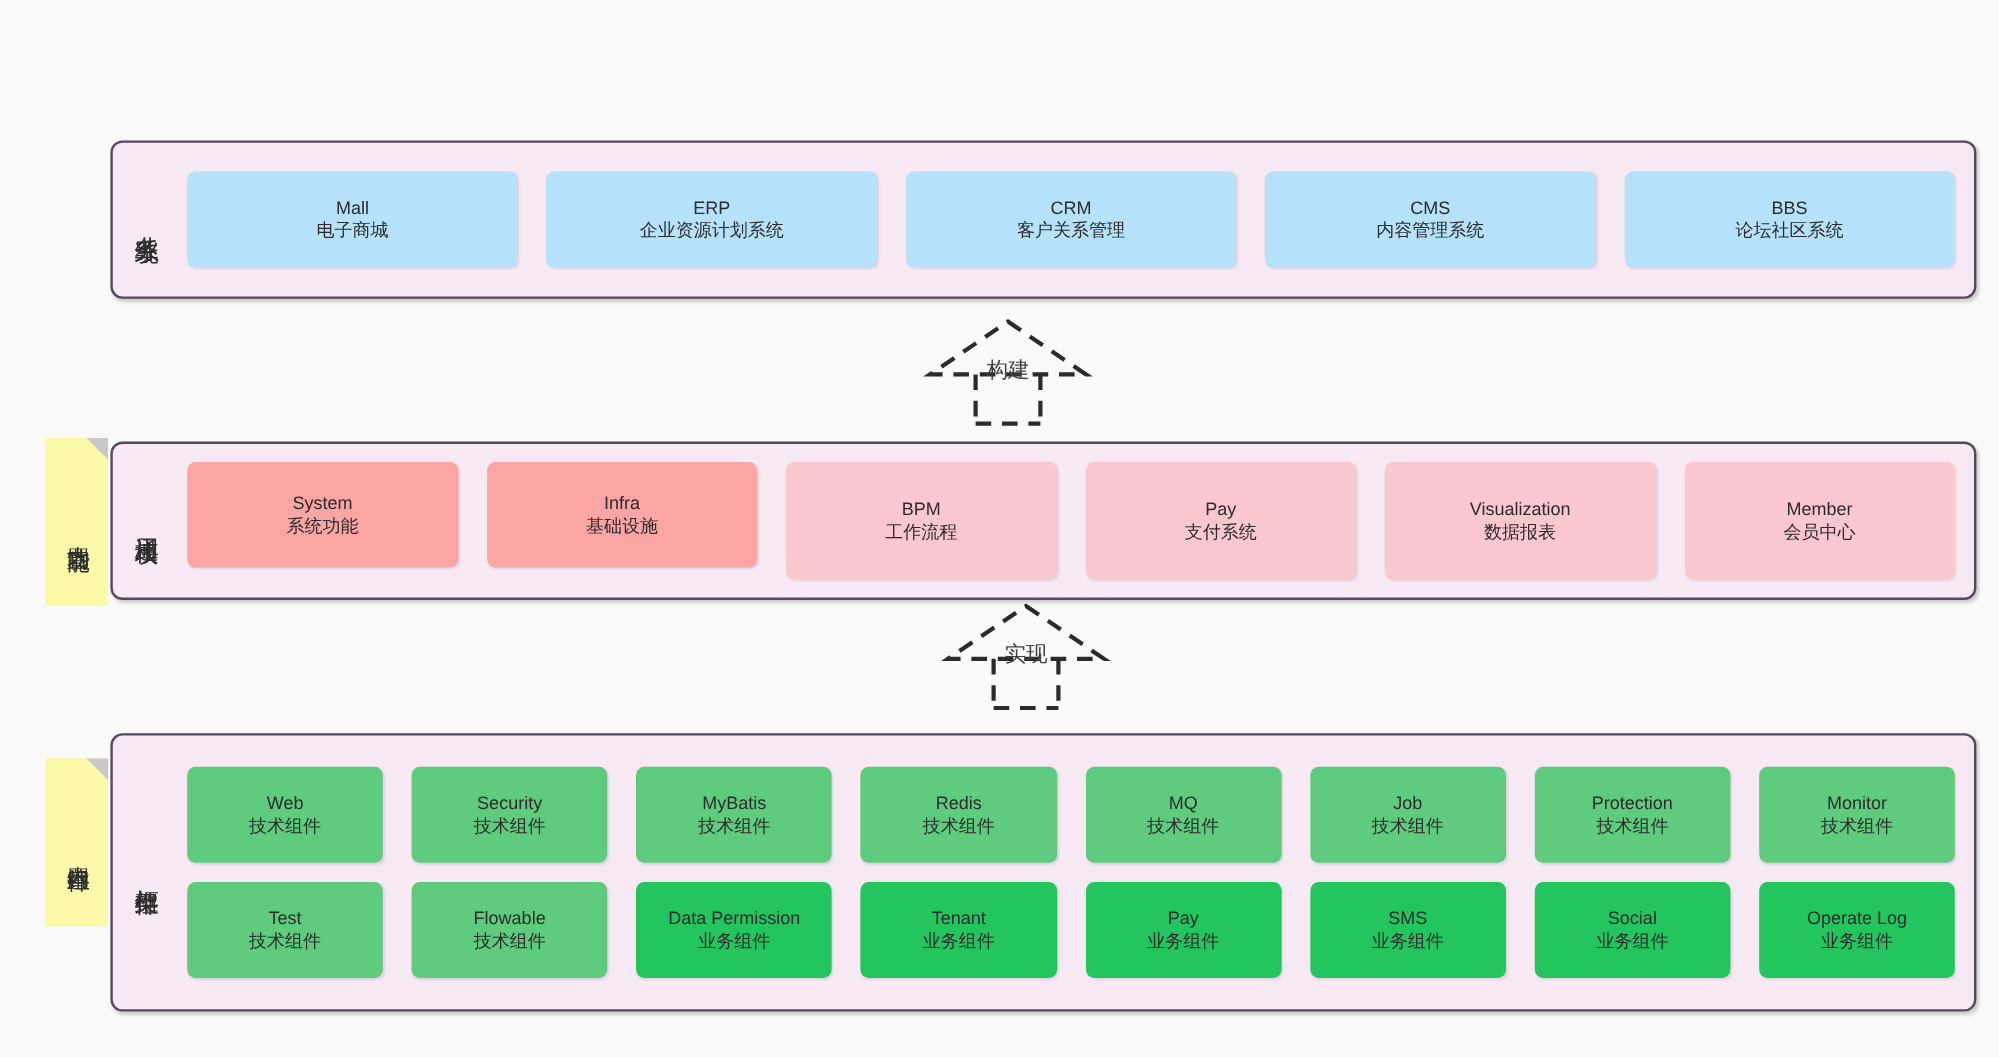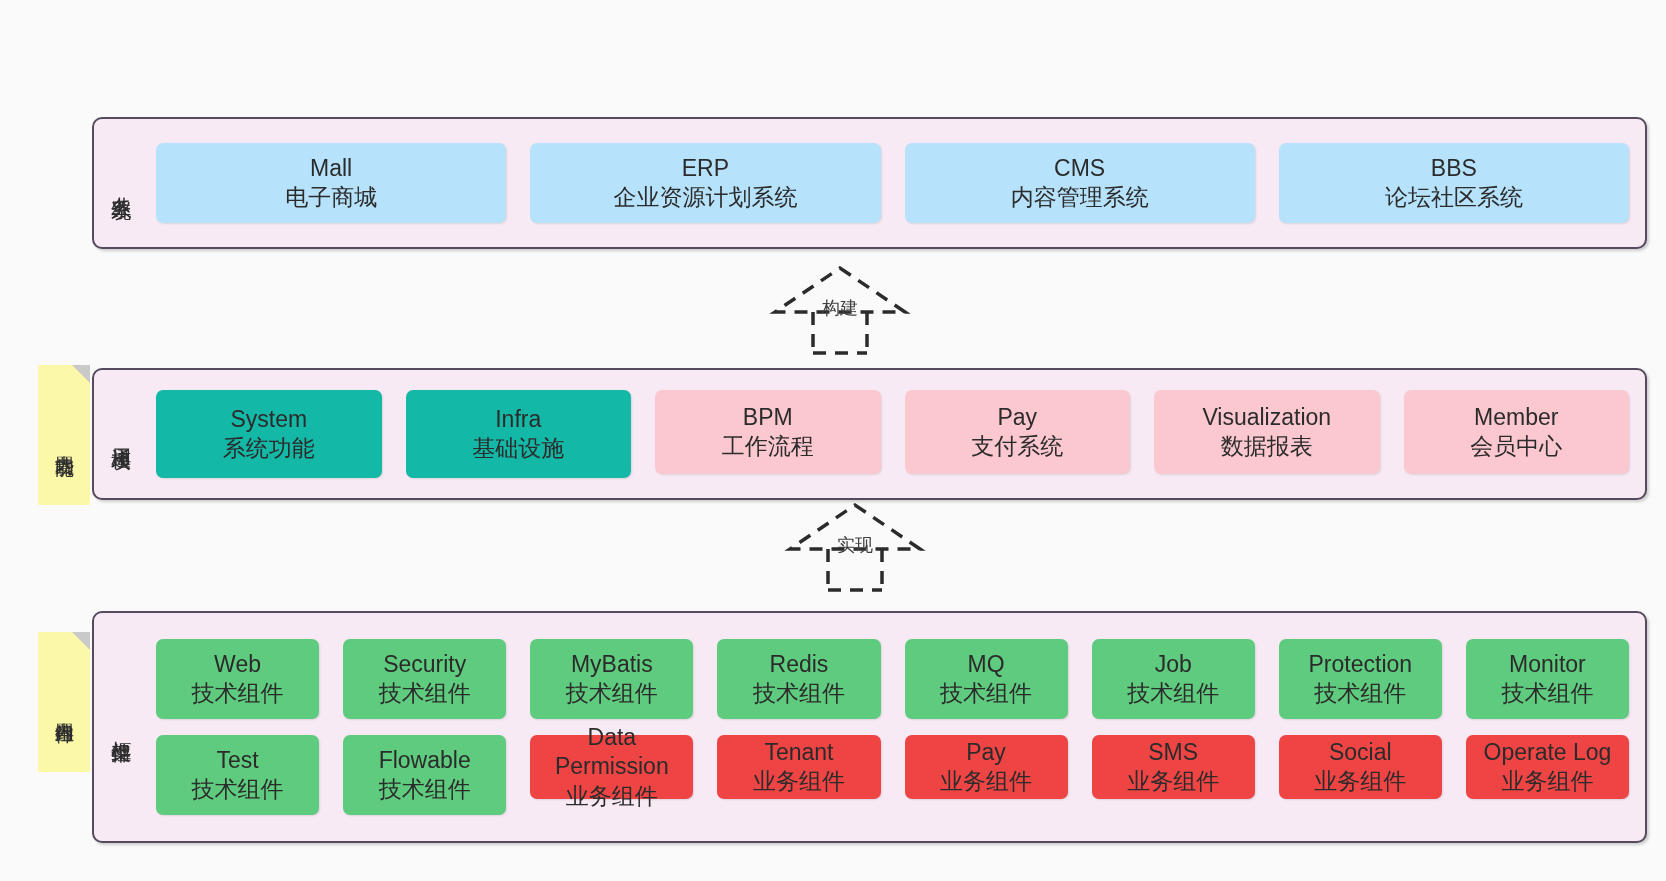--- a/index.html
+++ b/index.html
@@ -66,34 +66,34 @@
   
   .node {
     box-sizing: border-box;
     flex: 1 1 0;
     border-radius: 7px;
     display: flex;
     flex-direction: column;
     align-items: center;
     justify-content: center;
     text-align: center;
-    font-size: 23px;
+    font-size: 15px;
     line-height: 1.28;
     color: #2b2b2b;
     padding: 6px 4px;
     box-shadow: 1px 1px 2px rgba(0,0,0,0.10);
   }
   .node .en { display: block; }
   .node .cn { display: block; }
 
   .node.biz      { background: #b6e2fb; height: 80px; }
-  .node.core     { background: #14b8a6; height: 88px; }
-  .node.core-lt  { background: #fcc8cf; height: 84px; }
+  .node.core     { background: #fca5a5; height: 88px; }
+  .node.core-lt  { background: #fcc8cf; height: 98px; }
   .node.tech     { background: #5fcb7e; height: 80px; }
-  .node.tech-lt  { background: #ef4444; height: 64px; }
+  .node.tech-lt  { background: #22c55e; height: 80px; }
 
   
   #layer-business { left: 92px;  top: 117px; width: 1555px; height: 132px; }
   #layer-modules  { left: 92px;  top: 368px; width: 1555px; height: 132px; }
   #layer-framework{ left: 92px;  top: 611px; width: 1555px; height: 232px; }
 
   #layer-business .layer-body { padding-left: 8px; }
   #layer-modules  .layer-body { padding-left: 8px; }
   #layer-framework .layer-body { padding-left: 8px; gap: 16px; }
 
@@ -159,20 +159,24 @@
       <div class="row">
         <div class="node biz">
           <span class="en">Mall</span>
           <span class="cn">电子商城</span>
         </div>
         <div class="node biz">
           <span class="en">ERP</span>
           <span class="cn">企业资源计划系统</span>
         </div>
         <div class="node biz">
+          <span class="en">CRM</span>
+          <span class="cn">客户关系管理</span>
+        </div>
+        <div class="node biz">
           <span class="en">CMS</span>
           <span class="cn">内容管理系统</span>
         </div>
         <div class="node biz">
           <span class="en">BBS</span>
           <span class="cn">论坛社区系统</span>
         </div>
       </div>
     </div>
   </div>

